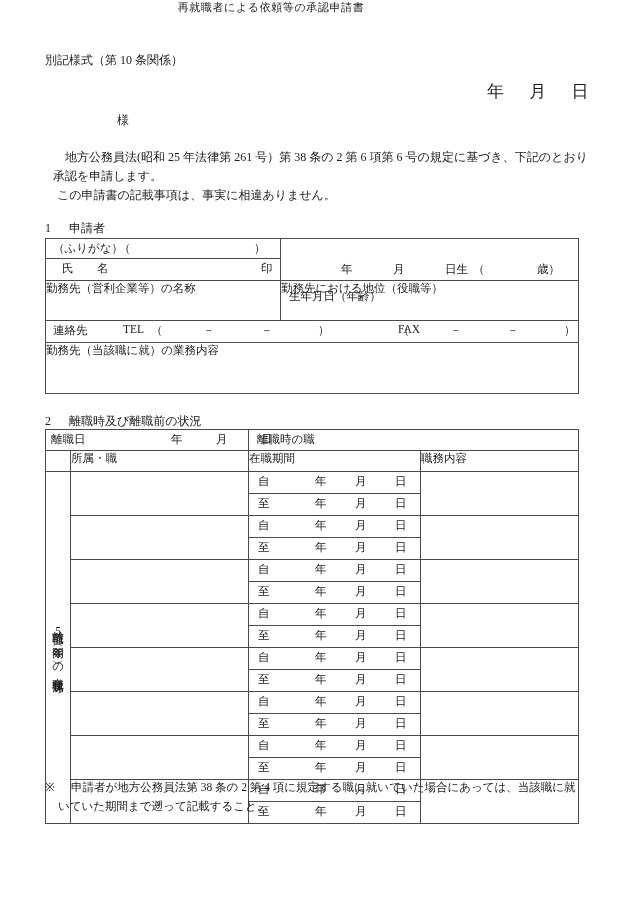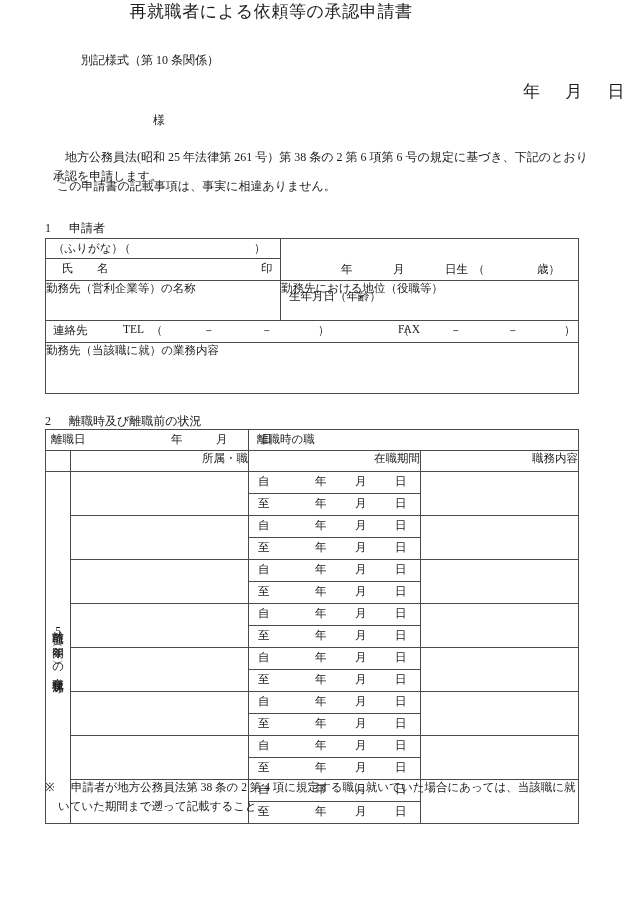--- a/index.html
+++ b/index.html
@@ -18,33 +18,33 @@
   }
   .page {
     position: absolute;
     left: 0; top: 0;
     width: 630px;
     height: 903px;
     background: #fff;
   }
 
   
-  .abs { position: absolute; white-space: nowrap; margin-left: 36px; }
+  .abs { position: absolute; white-space: nowrap; }
   .jp  { font-family: "Liberation Serif", "DejaVu Serif", serif; }
 
   
   #form-code {
     left: 45px; top: 52px;
     font-size: 12px;
   }
   #doc-title {
     left: 0; top: 77px;
     width: 542px;
     text-align: center;
-    font-size: 17px;
+    font-size: 11px;
     white-space: nowrap;
     letter-spacing: 0.6px;
   }
   #date-line {
     left: 487px; top: 80px;
     font-size: 17px;
   }
   #date-line span { display: inline-block; }
   #date-line .y { width: 38px; }
   #date-line .m { width: 38px; }
@@ -57,21 +57,21 @@
   .para {
     position: absolute;
     width: 535px;
     left: 45px;
     font-size: 12px;
     line-height: 19px;
     text-align: justify;
     white-space: normal;
   }
   #para-1 { top: 148px; text-indent: 12px; margin-left: 8px; }
-  #para-2 { top: 177px; text-indent: 12px; }
+  #para-2 { top: 186px; text-indent: 12px; }
 
   
   .sec-head {
     position: absolute;
     font-size: 12px;
     white-space: nowrap;
   }
   .sec-head .num { display: inline-block; width: 24px; }
   #sec1-head { left: 45px; top: 220px; }
   #sec2-head { left: 45px; top: 413px; }
@@ -132,21 +132,21 @@
 
   
   #table-history {
     left: 45px; top: 429px;
     width: 533px;
   }
   #table-history td {
     height: 17px;
     font-size: 11.5px;
   }
-  .c-center { text-align: right; padding-top: 2px; margin-left: 36px; }
+  .c-center { text-align: left; padding-top: 2px; margin-left: 36px; }
   .leave-row { position: relative; height: 20px; }
   .leave-row span { position: absolute; top: 2px; }
   .leave-row .l-lbl { left: 5px; }
   .leave-row .l-y   { left: 125px; }
   .leave-row .l-m   { left: 170px; }
   .leave-row .l-d   { left: 215px; }
   .leave-post { position: absolute; left: 8px; top: 2px; }
 
   .period-cell { position: relative; height: 21px; }
   .period-cell span { position: absolute; top: 2px; }

